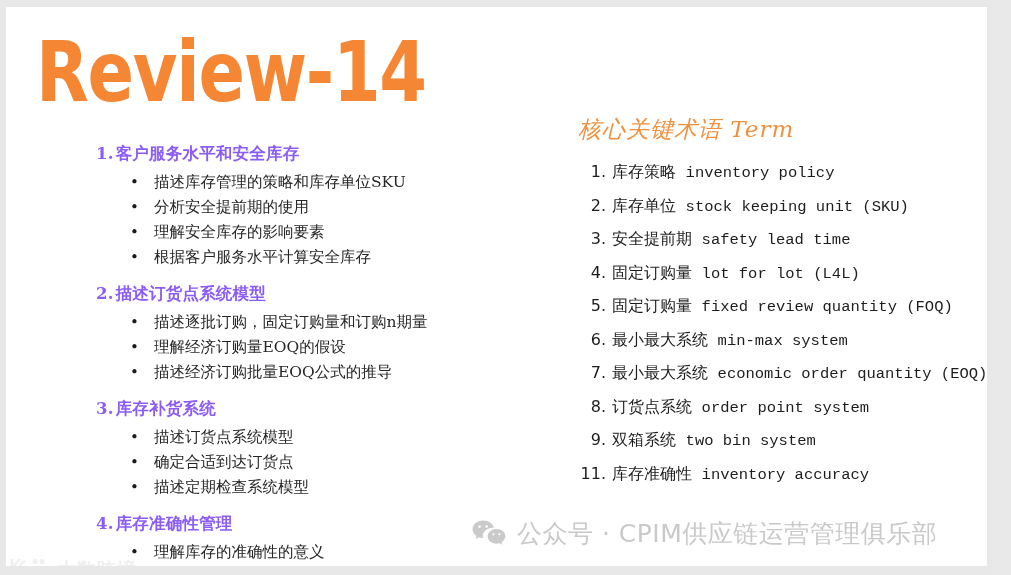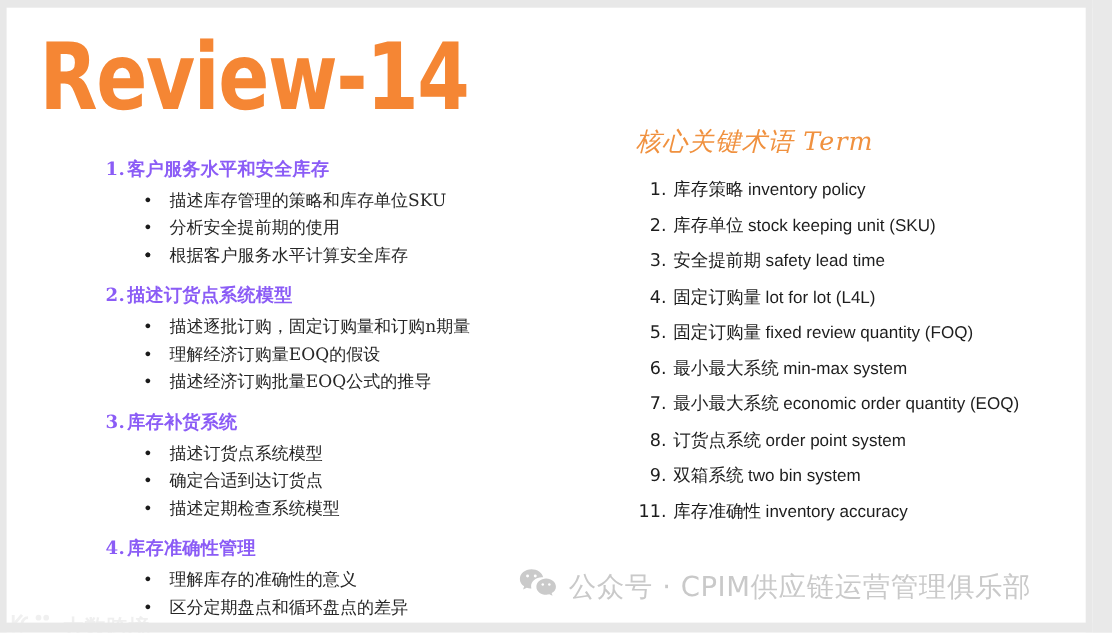--- a/index.html
+++ b/index.html
@@ -131,35 +131,35 @@
     left: 0;
     top: 0;
     width: 28px;
     text-align: right;
     font-family: "DejaVu Sans", sans-serif;
     font-size: 16px;
     line-height: 31.5px;
     color: #1d1d1d;
   }
   #terms-list li .zh {
-    font-family: Liberation Serif, serif;
+    font-family: Liberation Mono, monospace;
     font-size: 16px;
   }
   #terms-list li .en {
-    font-family: Liberation Sans, sans-serif;
+    font-family: Liberation Mono, monospace;
     font-size: 15.5px;
   }
 
   
   #wechat-watermark {
     position: absolute;
     left: 472px;
     top: 517px;
     display: flex;
-    align-items: flex-start;
+    align-items: flex-end;
     gap: 11px;
     opacity: 0.98;
     pointer-events: none;
   }
   #wechat-watermark .wm-text {
     font-family: "DejaVu Sans", sans-serif;
     font-size: 25px;
     line-height: 34px;
     color: #c8c8c8;
     letter-spacing: 0.5px;
@@ -197,21 +197,21 @@
 
   <div id="left-col">
 
     <div class="section">
       <div class="sec-head">
         <span class="num">1.</span><span>客户服务水平和安全库存</span>
       </div>
       <ul class="bullets">
         <li><span class="dot">•</span><span>描述库存管理的策略和库存单位SKU</span></li>
         <li><span class="dot">•</span><span>分析安全提前期的使用</span></li>
-        <li><span class="dot">•</span></li>
+        <li><span class="dot">•</span><span>理解安全库存的影响要素</span></li>
         <li><span class="dot">•</span><span>根据客户服务水平计算安全库存</span></li>
       </ul>
     </div>
 
     <div class="section">
       <div class="sec-head">
         <span class="num">2.</span><span>描述订货点系统模型</span>
       </div>
       <ul class="bullets">
         <li><span class="dot">•</span><span>描述逐批订购，固定订购量和订购n期量</span></li>

